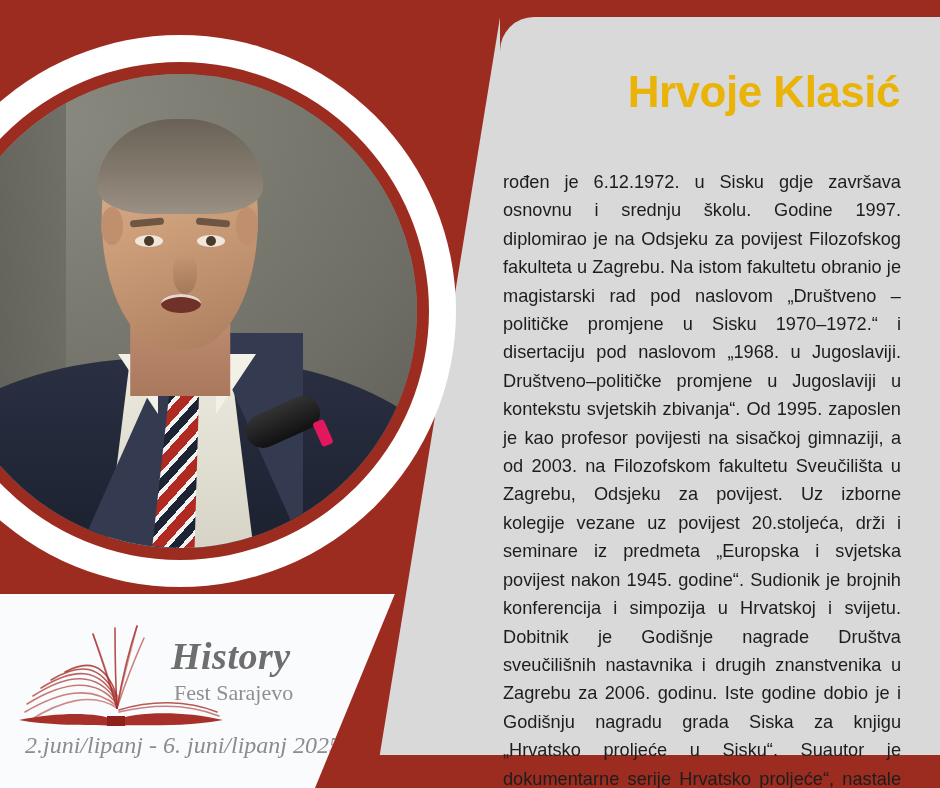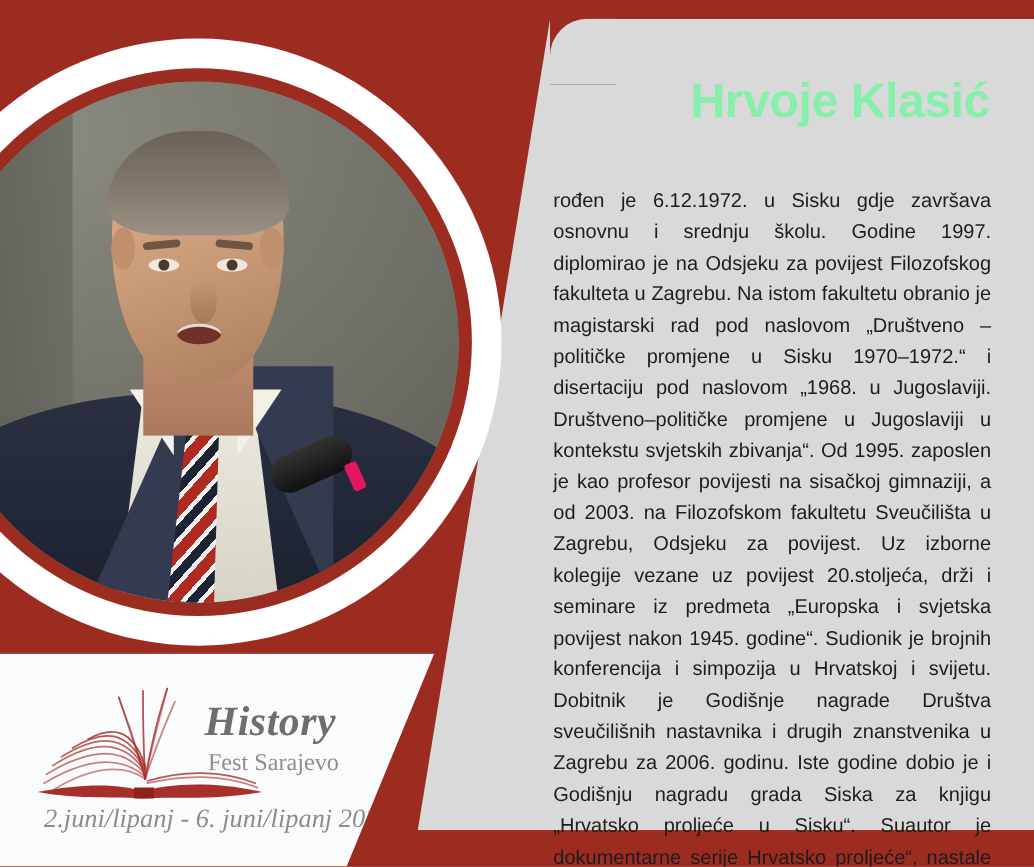--- a/index.html
+++ b/index.html
@@ -304,21 +304,21 @@
     left: 0;
     top: 594px;
     width: 420px;
     height: 194px;
     background: #fafbfd;
     -webkit-clip-path: polygon(0% 0%, 94.0% 0%, 75.0% 100%, 0% 100%);
     clip-path: polygon(0% 0%, 94.0% 0%, 75.0% 100%, 0% 100%);
   }
   .logo-inner {
     position: absolute;
-    left: 26px;
+    left: 11px;
     top: 14px;
     width: 320px;
     height: 160px;
     text-align: right;
   }
   .logo-svg { display: block; }
   .logo-word {
     position: absolute;
     left: 160px;
     top: 26px;
@@ -350,21 +350,21 @@
 
   
   .name-title {
     position: absolute;
     left: 500px;
     top: 68px;
     width: 400px;
     text-align: right;
     font-size: 44px;
     font-weight: bold;
-    color: #86efac;
+    color: #eab308;
     letter-spacing: -0.5px;
     line-height: 1.1;
   }
   .bio-text {
     position: absolute;
     left: 503px;
     top: 168px;
     width: 398px;
     font-size: 18.2px;
     line-height: 28.4px;

